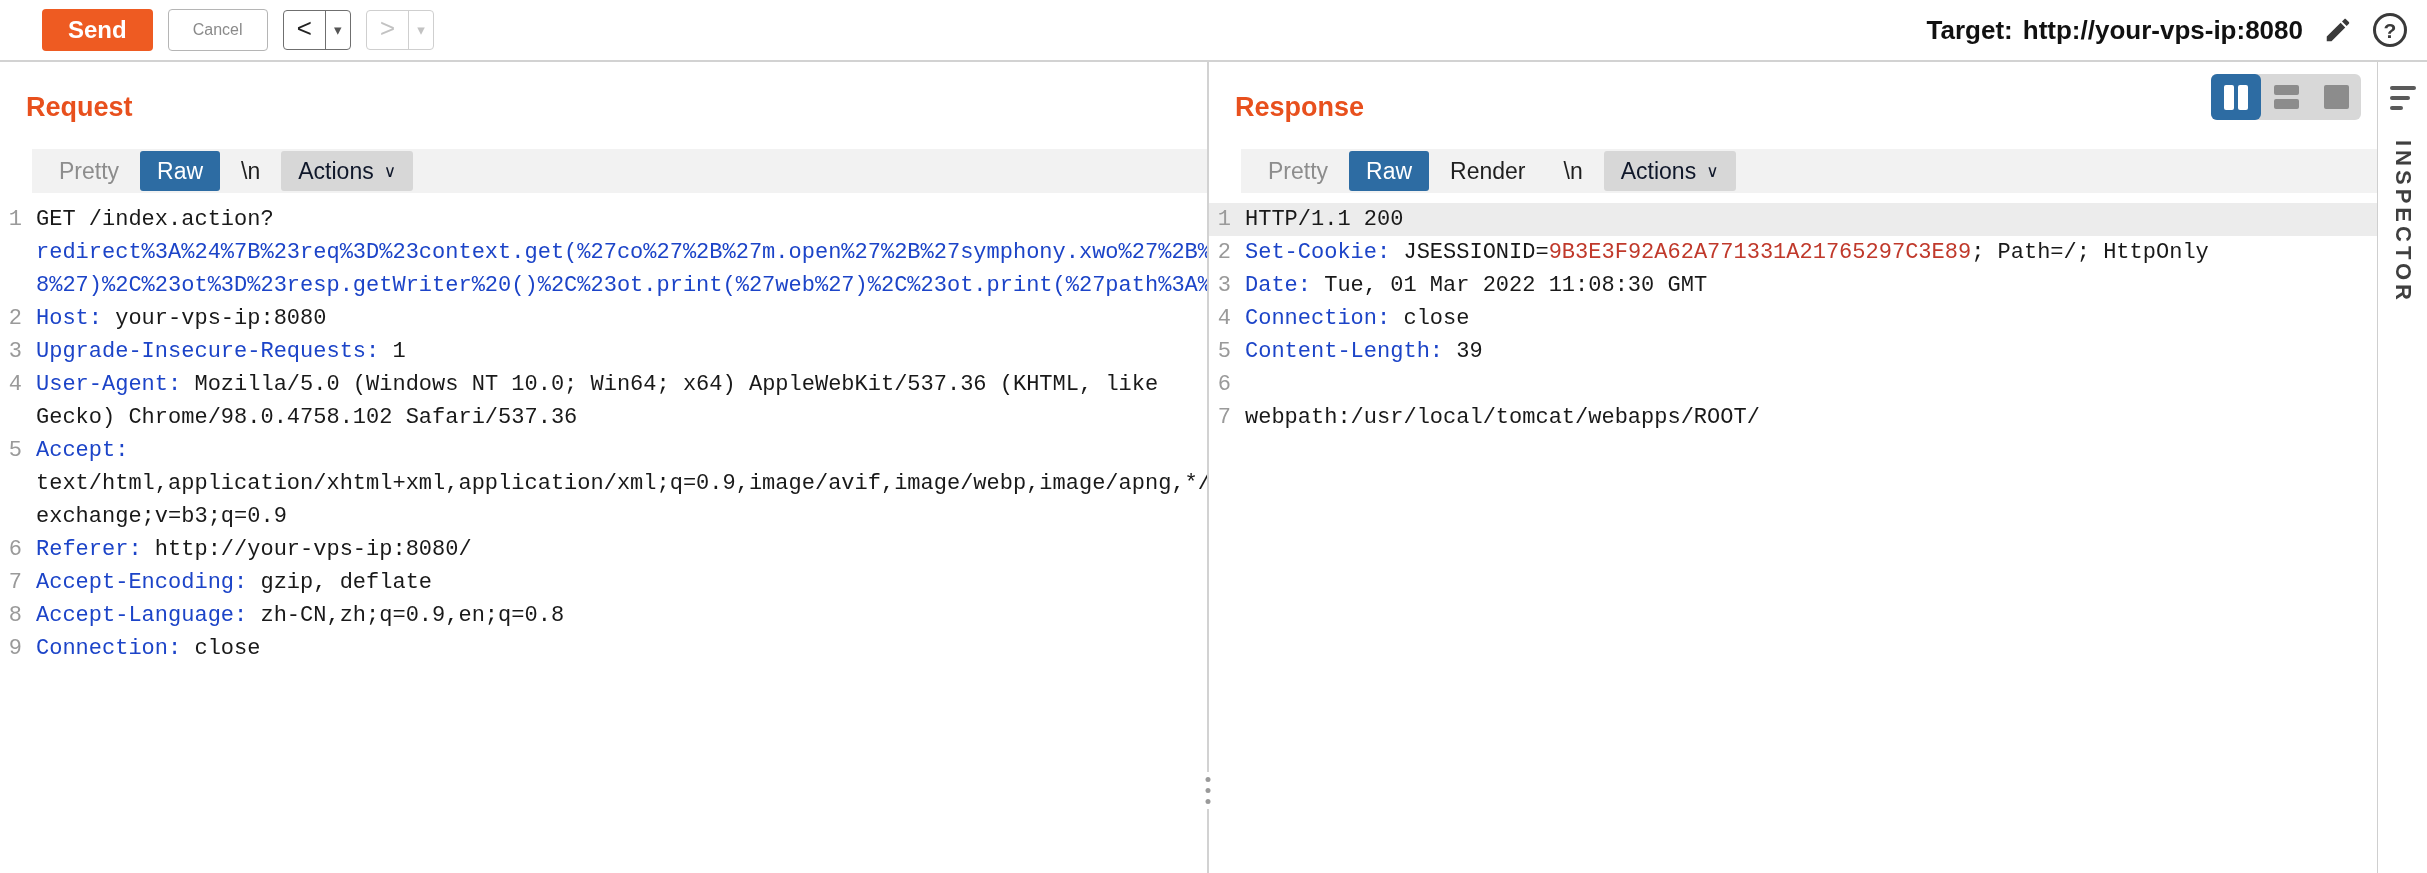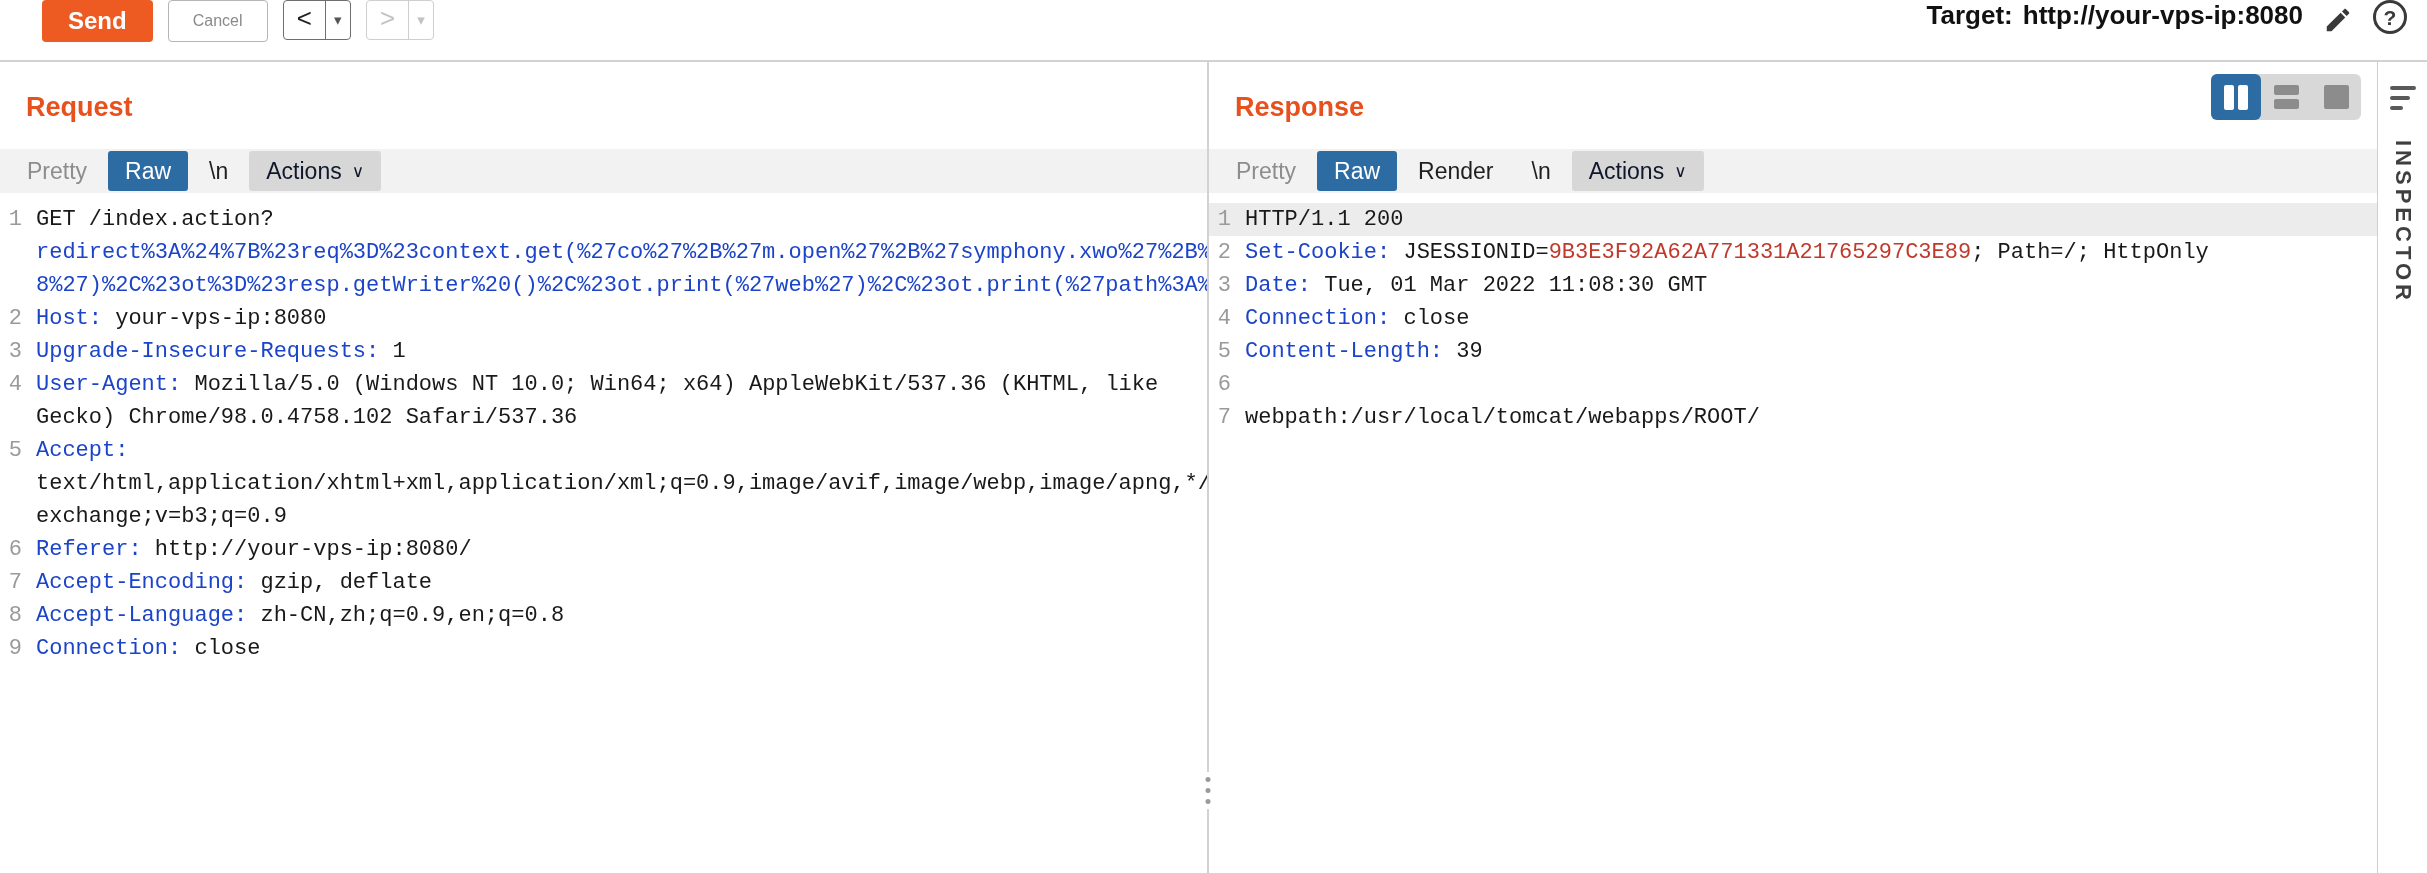--- a/index.html
+++ b/index.html
@@ -6,21 +6,21 @@
   html,body { margin:0; padding:0; }
   body {
     width:2427px; height:873px; overflow:hidden;
     background:#ffffff;
     font-family:"Liberation Sans", sans-serif;
     color:#1a1a1a;
   }
 
   
   .topbar {
-    height:62px; display:flex; align-items:flex-start;
+    height:62px; display:flex; align-items:center;
     padding:0 20px 0 42px; gap:15px;
     background:#ffffff; border-bottom:2px solid #d2d2d2;
   }
   .btn-send {
     background:var(--send); color:#fff; border:none; border-radius:4px;
     font-size:24px; font-weight:bold; padding:0 26px; height:42px; cursor:pointer;
     font-family:"Liberation Sans", sans-serif;
   }
   .btn-cancel {
     background:#fff; color:#8a8a8a; border:1px solid #b5b5b5; border-radius:4px;
@@ -68,21 +68,21 @@
   .vt { width:50px; height:46px; border:none; background:transparent; display:flex; align-items:center; justify-content:center; cursor:pointer; border-radius:6px; }
   .vt.selected { background:var(--tabsel); }
   .g-col { display:flex; gap:4px; }
   .g-col i { width:10px; height:25px; background:#8c8c8c; border-radius:2px; display:block; }
   .vt.selected .g-col i { background:#fff; }
   .g-row { display:flex; flex-direction:column; gap:4px; }
   .g-row i { width:25px; height:10px; background:#8c8c8c; border-radius:2px; display:block; }
   .g-single i { width:25px; height:24px; background:#8c8c8c; border-radius:2px; display:block; }
 
   
-  .tabbar { height:44px; background:#f2f2f2; display:flex; align-items:center; padding:0 10px; gap:4px; }
+  .tabbar { height:44px; background:#f2f2f2; display:flex; align-items:center; padding:0 10px; gap:4px;margin-left:32px; }
   .tab {
     border:none; background:transparent; height:40px; padding:0 17px; border-radius:3px;
     font-size:23px; color:#1f1f1f; cursor:pointer; display:flex; align-items:center; gap:10px;
     font-family:"Liberation Sans", sans-serif;
   }
   .tab.muted { color:#8d8d8d; }
   .tab.selected { background:var(--tabsel); color:#fff; }
   .tab.action { background:#d7d7d7; color:#0f172a; }
   .tab .chev { font-size:17px; line-height:1; }
 

